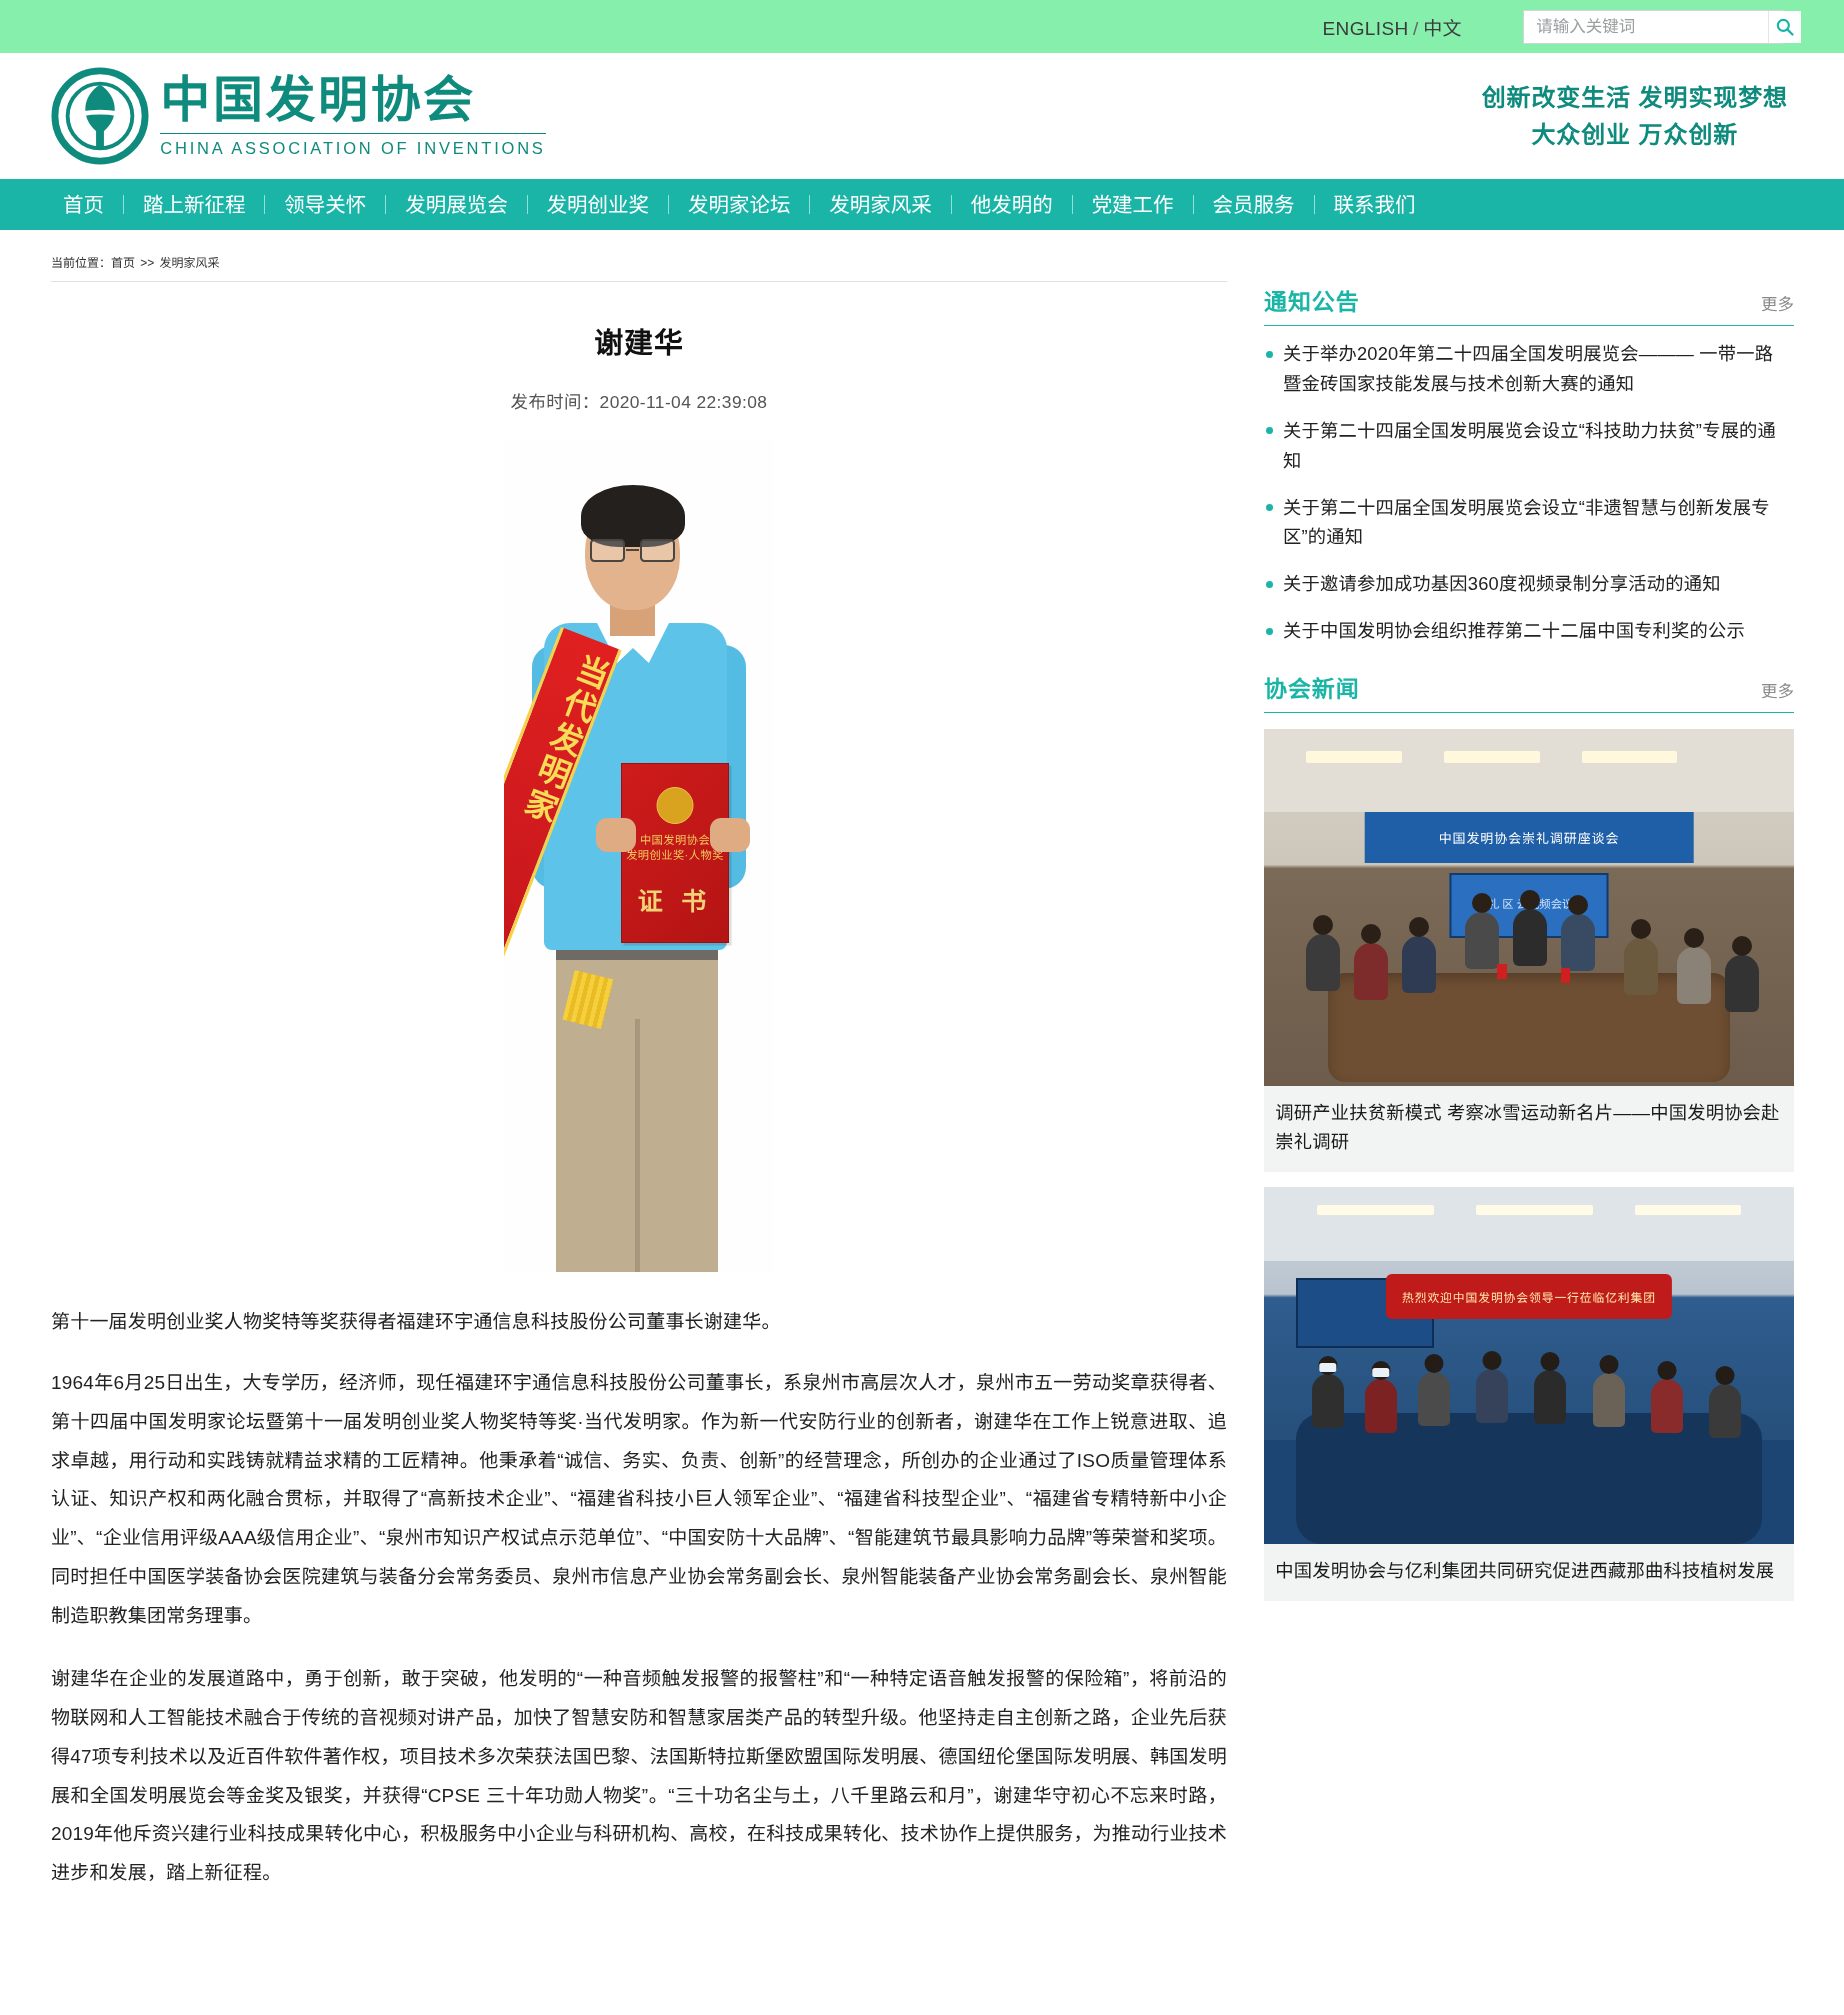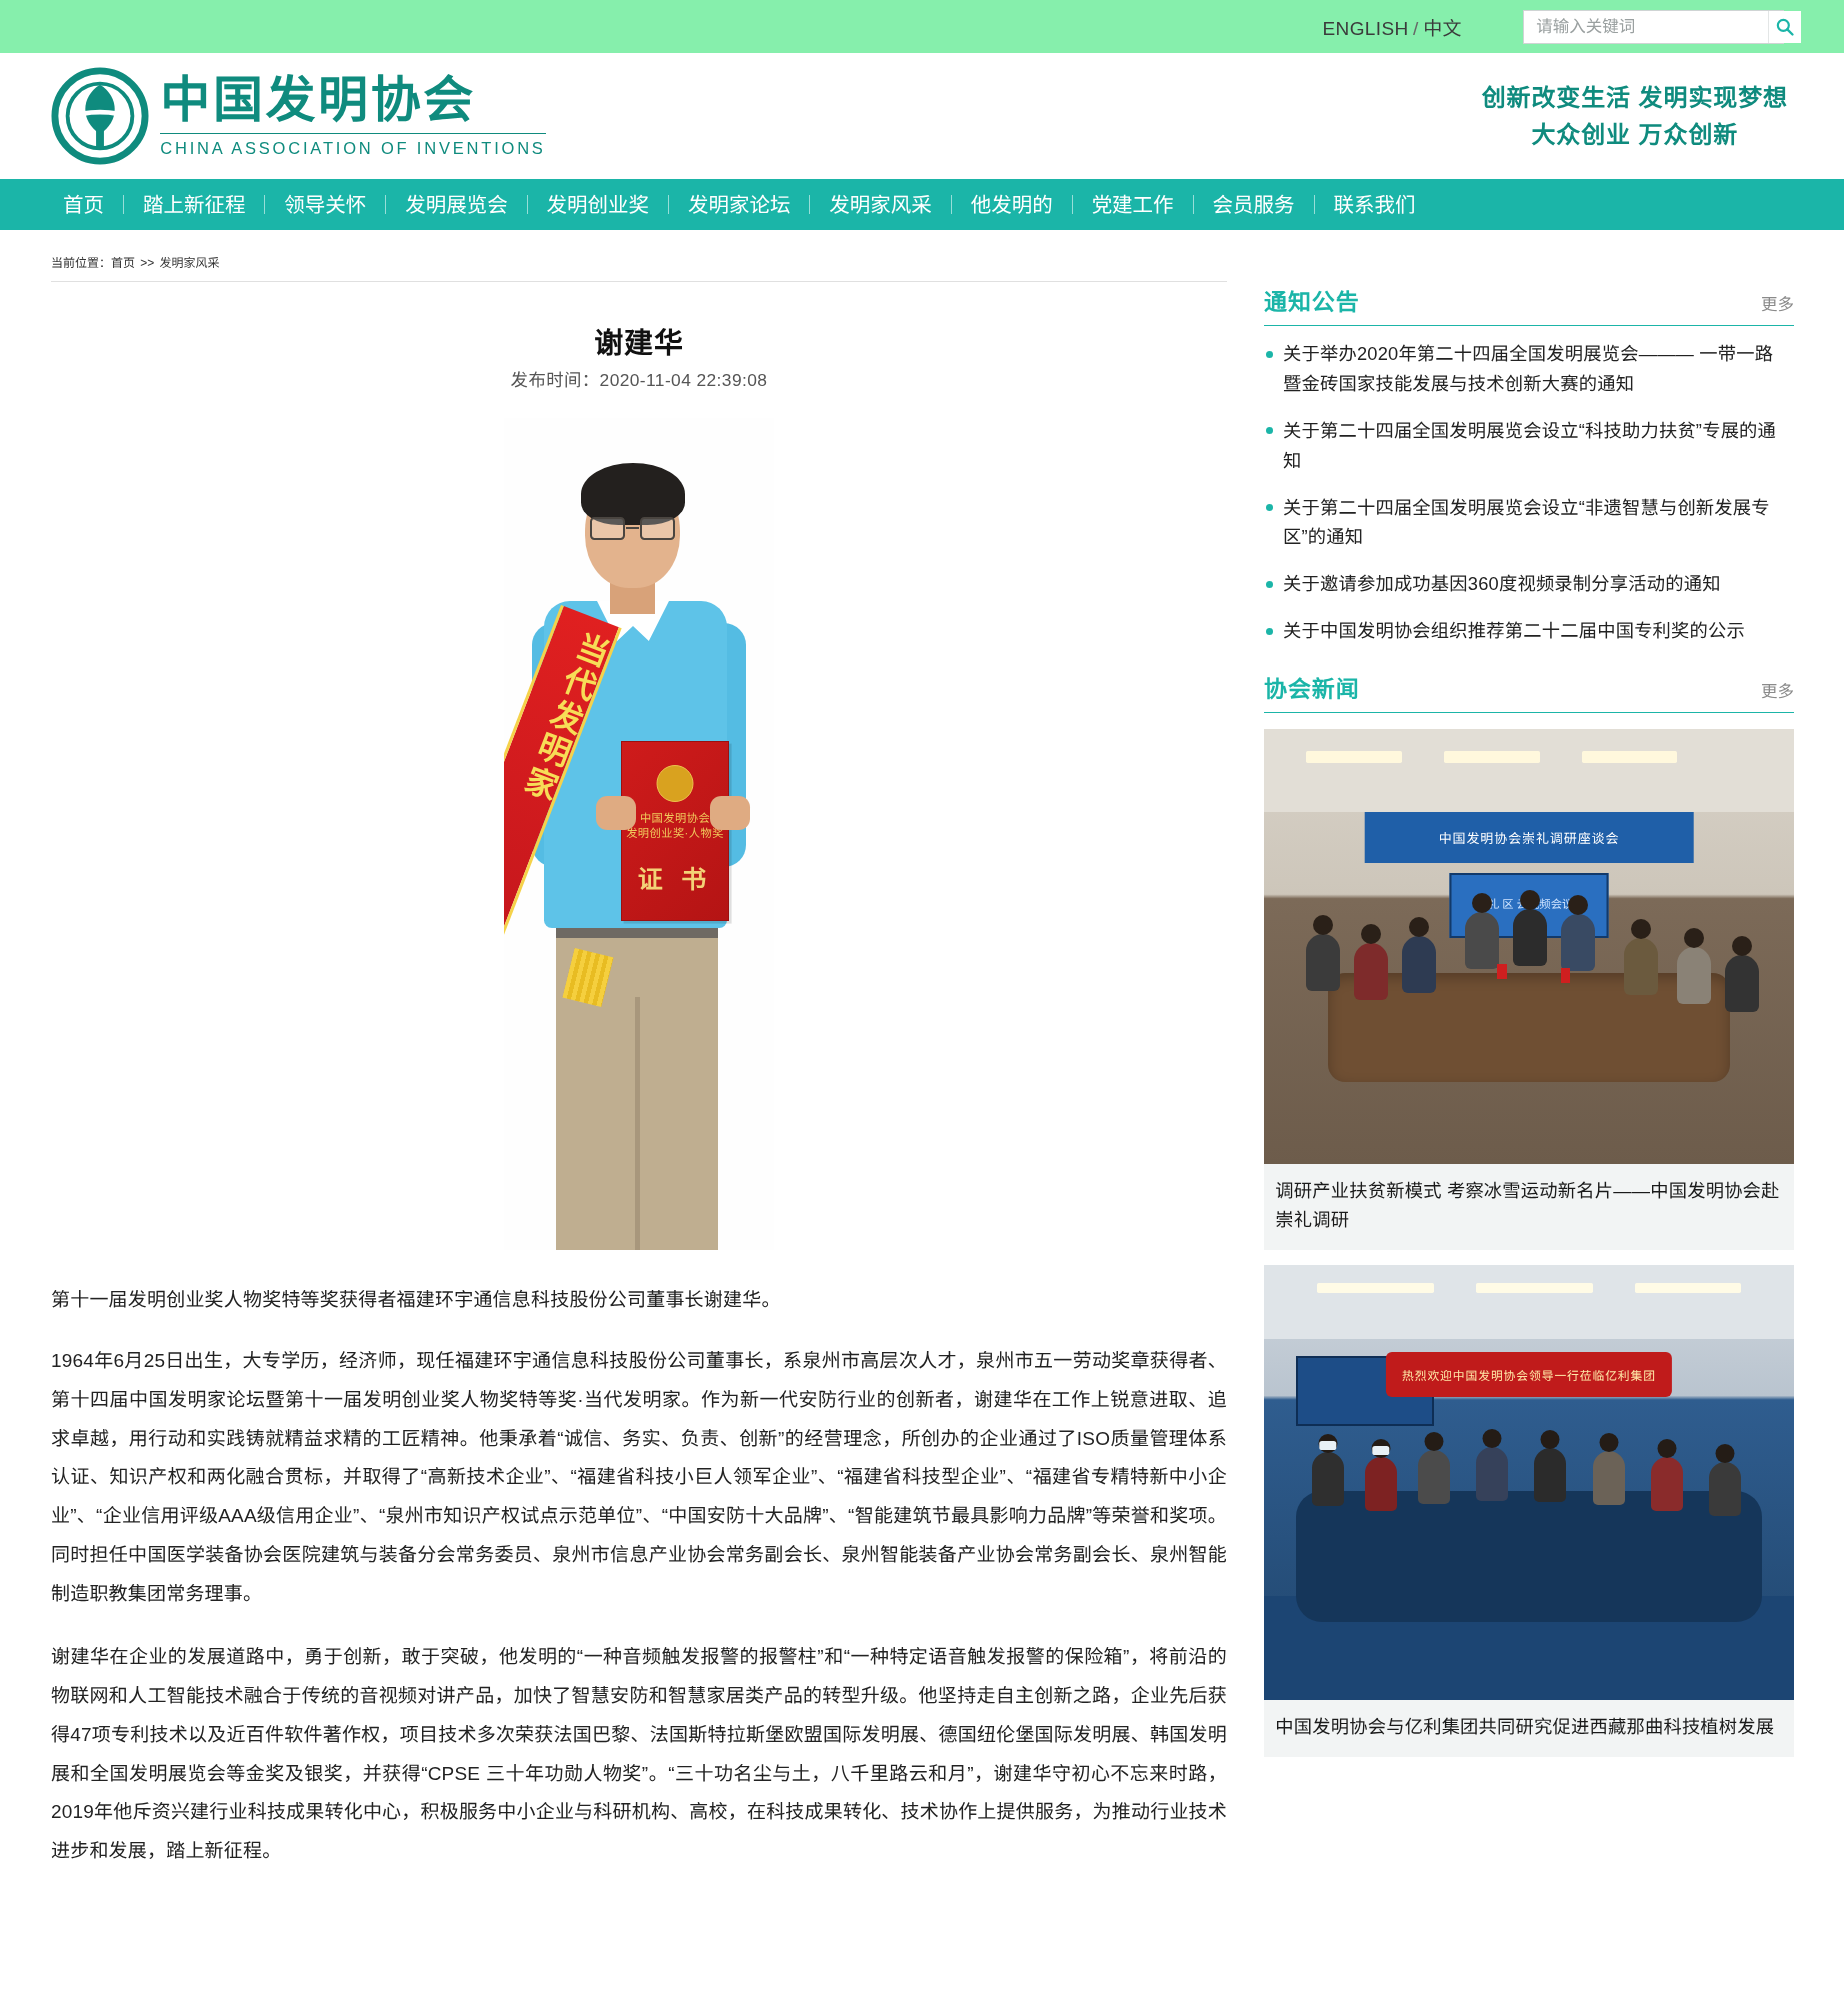--- a/index.html
+++ b/index.html
@@ -178,21 +178,21 @@
     font-size: 29px;
     font-weight: bold;
     color: #111;
     letter-spacing: 0.9px;
     margin: 12.2px 0 0 0;
   }
   .article-date {
     text-align: center;
     font-size: 17.4px;
     color: #555;
-    margin-top: 5px;
+    margin-top: 27px;
     letter-spacing: 0.4px;
   }
 
   .hero-img {
     margin: 27px auto 0 auto;
     width: 270px;
     height: 832px;
     position: relative;
     overflow: hidden;
     background: #ffffff;
@@ -361,21 +361,21 @@
     background: #1bb5a8;
   }
 
   .news-card {
     background: #f2f4f4;
     margin-top: 15.7px;
     cursor: pointer;
   }
   .news-photo {
     width: 100%;
-    height: 435px;
+    height: 357px;
     position: relative;
     overflow: hidden;
   }
   .news-caption {
     font-size: 18.3px;
     line-height: 1.6;
     color: #1a1a1a;
     padding: 12.2px 11.3px 15px 11.3px;
     letter-spacing: 0.2px;
   }

